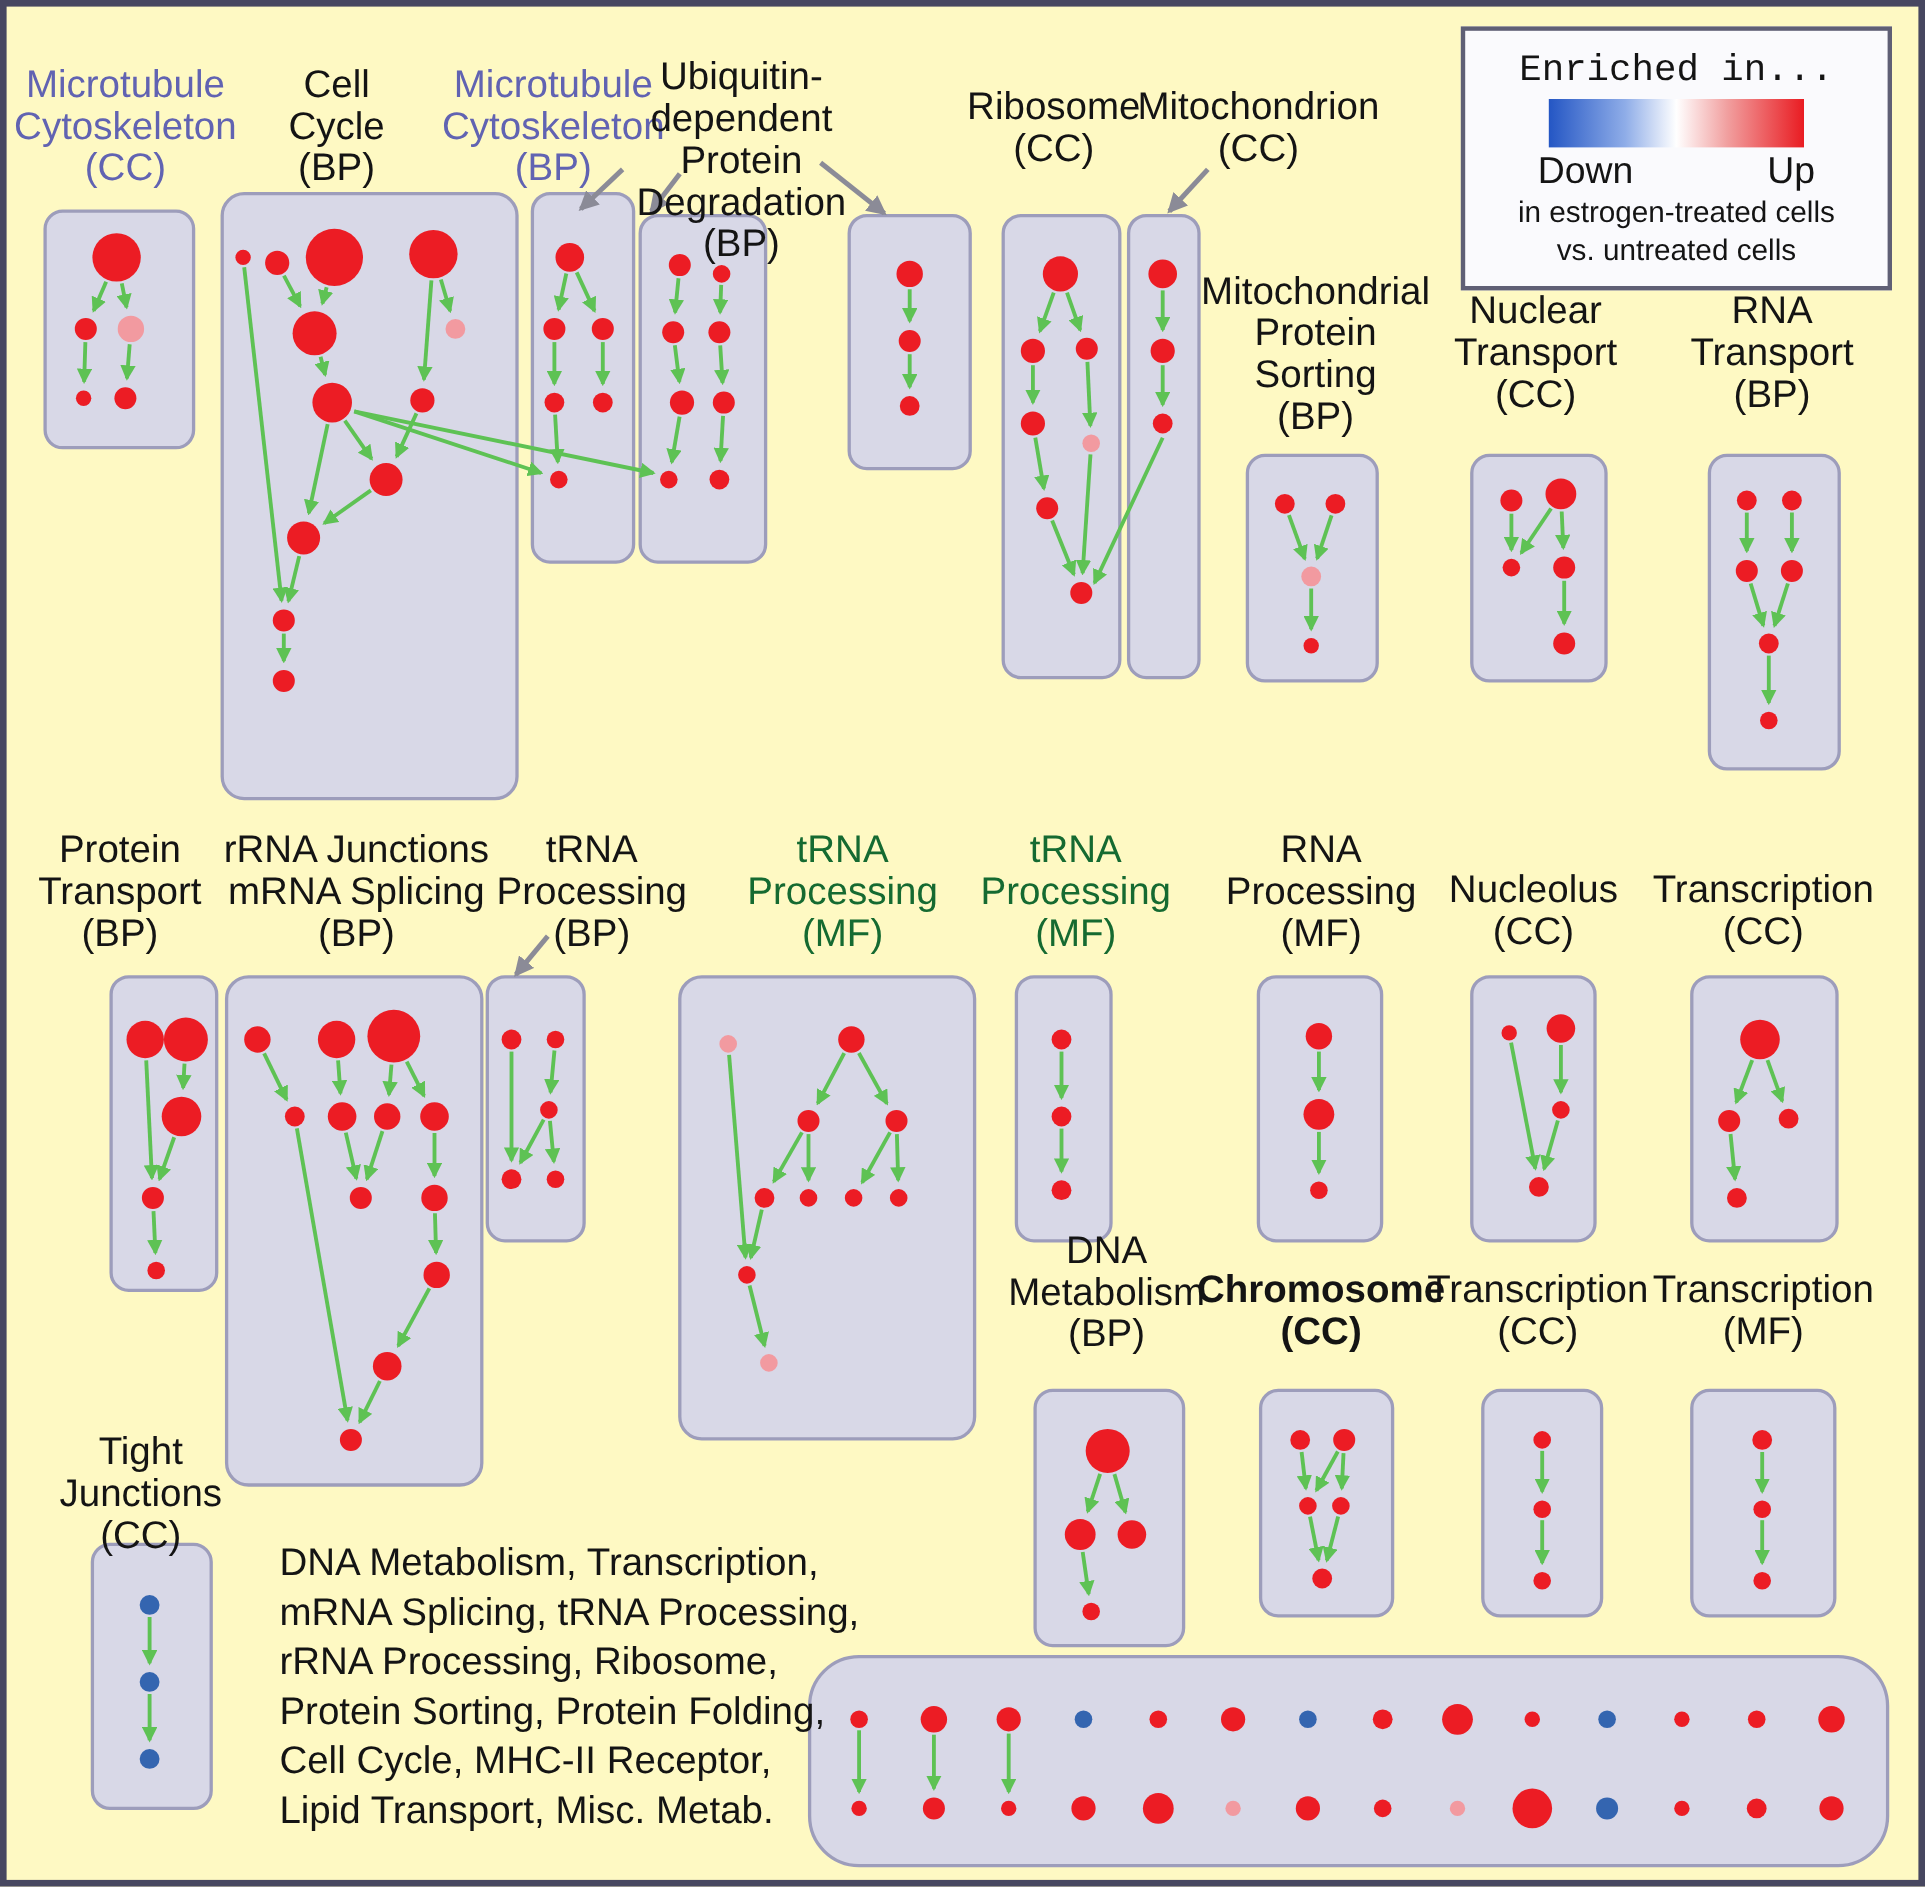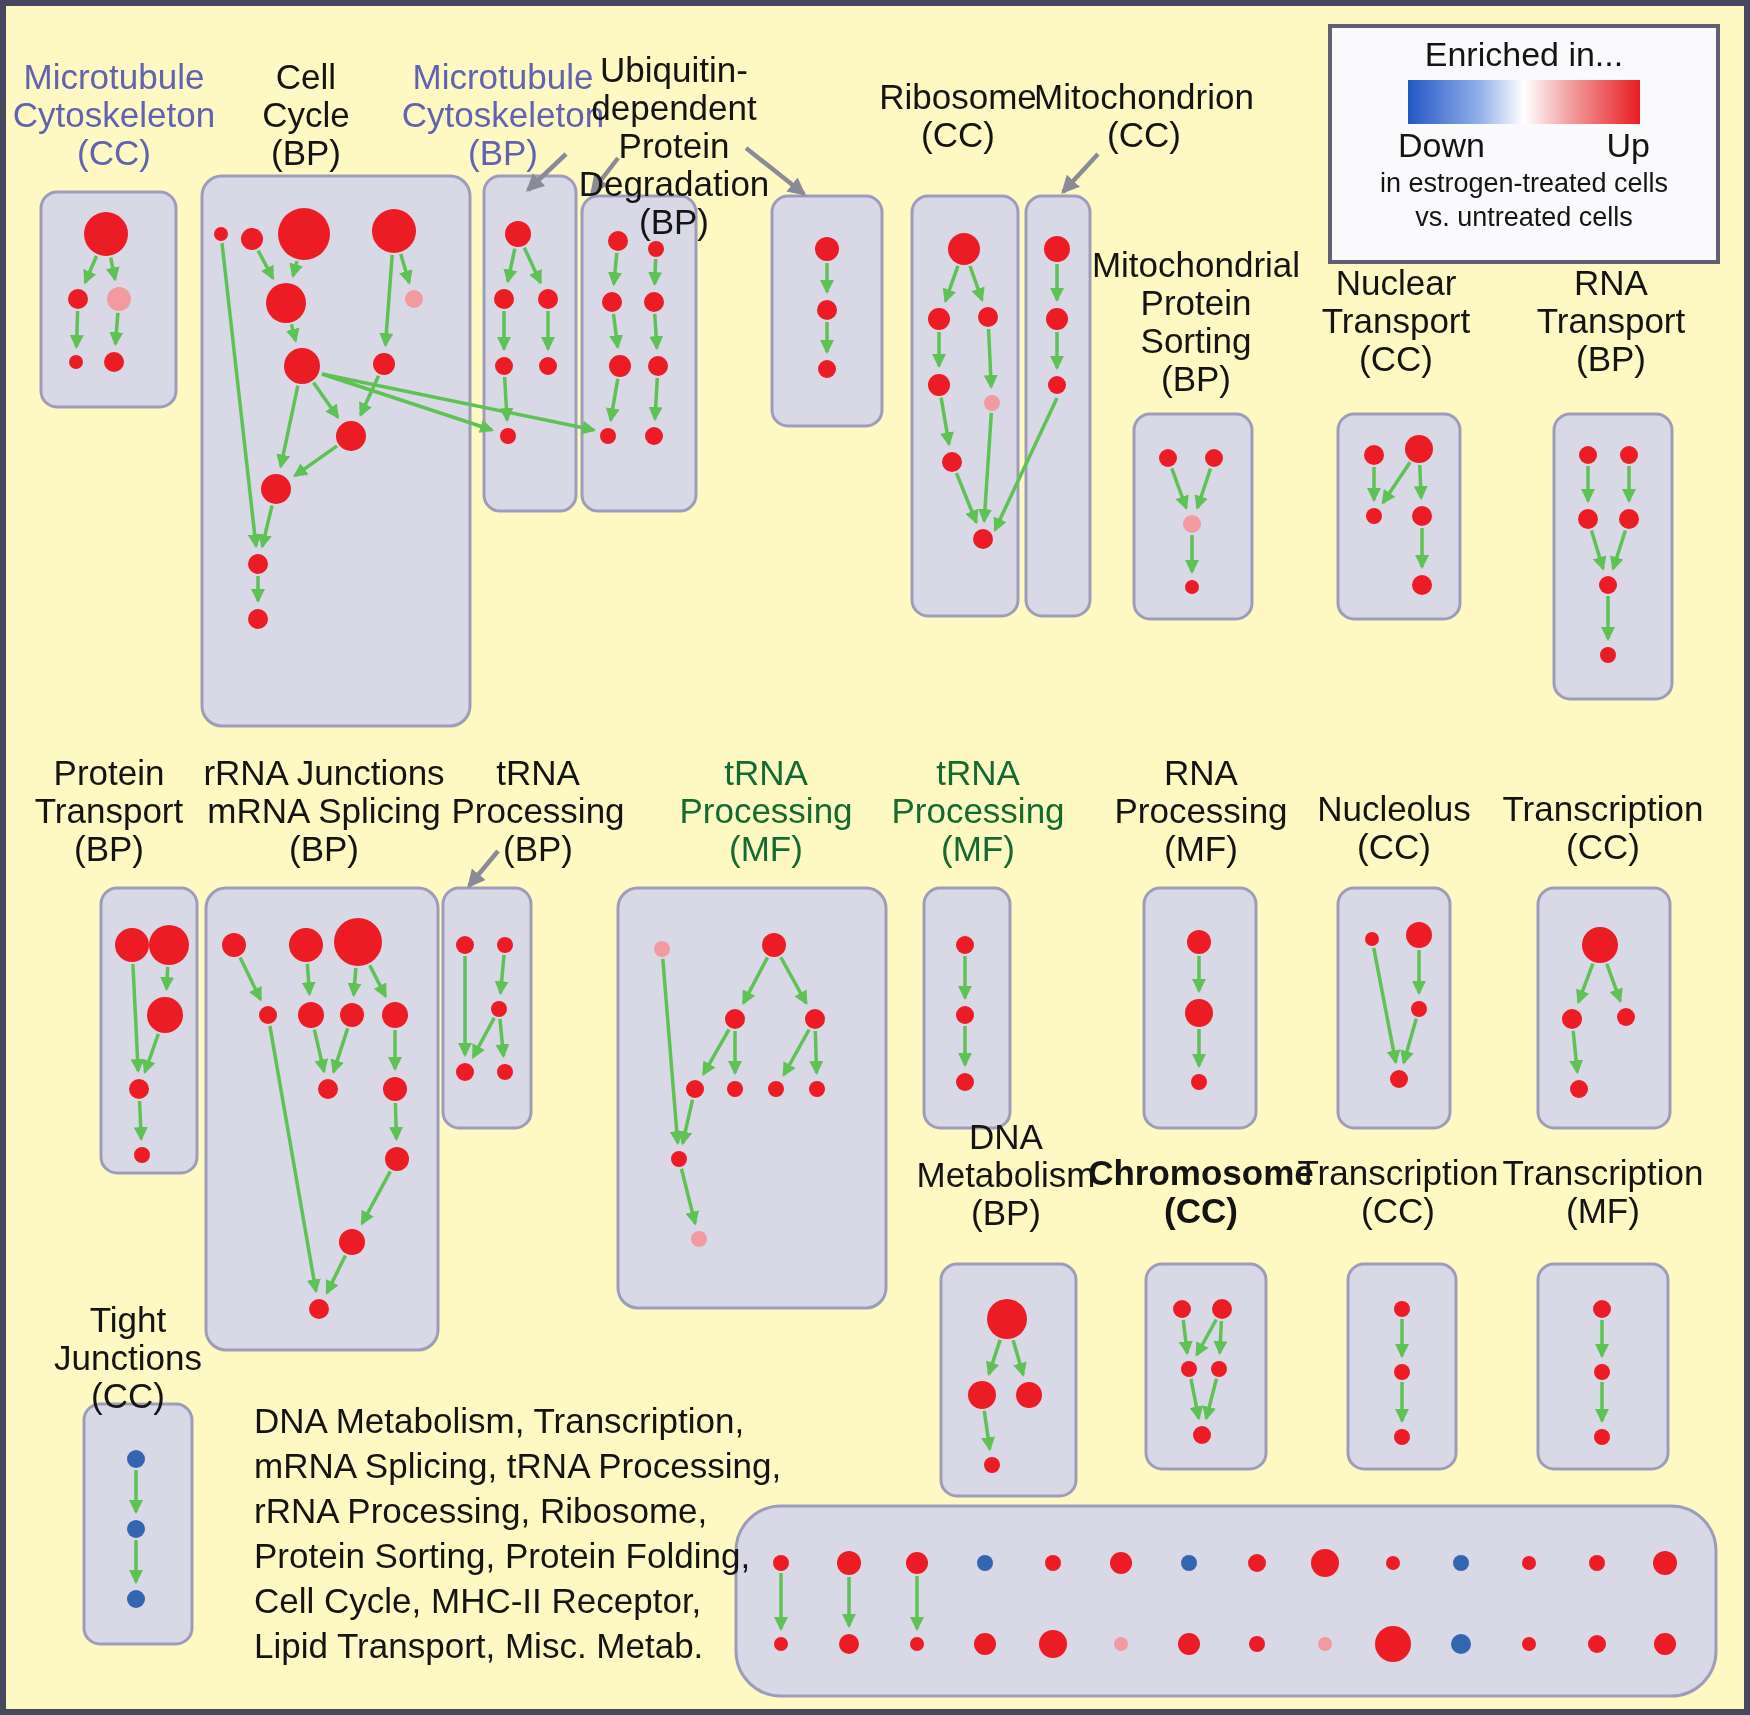--- a/index.html
+++ b/index.html
@@ -36,21 +36,21 @@
     position: absolute;
     left: 1322px;
     top: 18px;
     width: 392px;
     height: 240px;
     background: #fafafd;
     border: 4px solid #5f5f75;
     box-sizing: border-box;
     text-align: center;
   }
-  .legend-title { font-size: 34px; margin-top: 7px; }
+  .legend-title { font-size: 34px; margin-top: 18px; font-family: Liberation Mono, monospace; }
   .legend-bar { width: 232px; height: 44px; margin: 6px auto 0 auto; }
   .legend-ends {
     width: 252px;
     margin: 2px auto 0 auto;
     display: flex;
     justify-content: space-between;
     font-size: 34px;
   }
   .legend-sub { font-size: 27px; margin-top: 3px; }
 </style>

